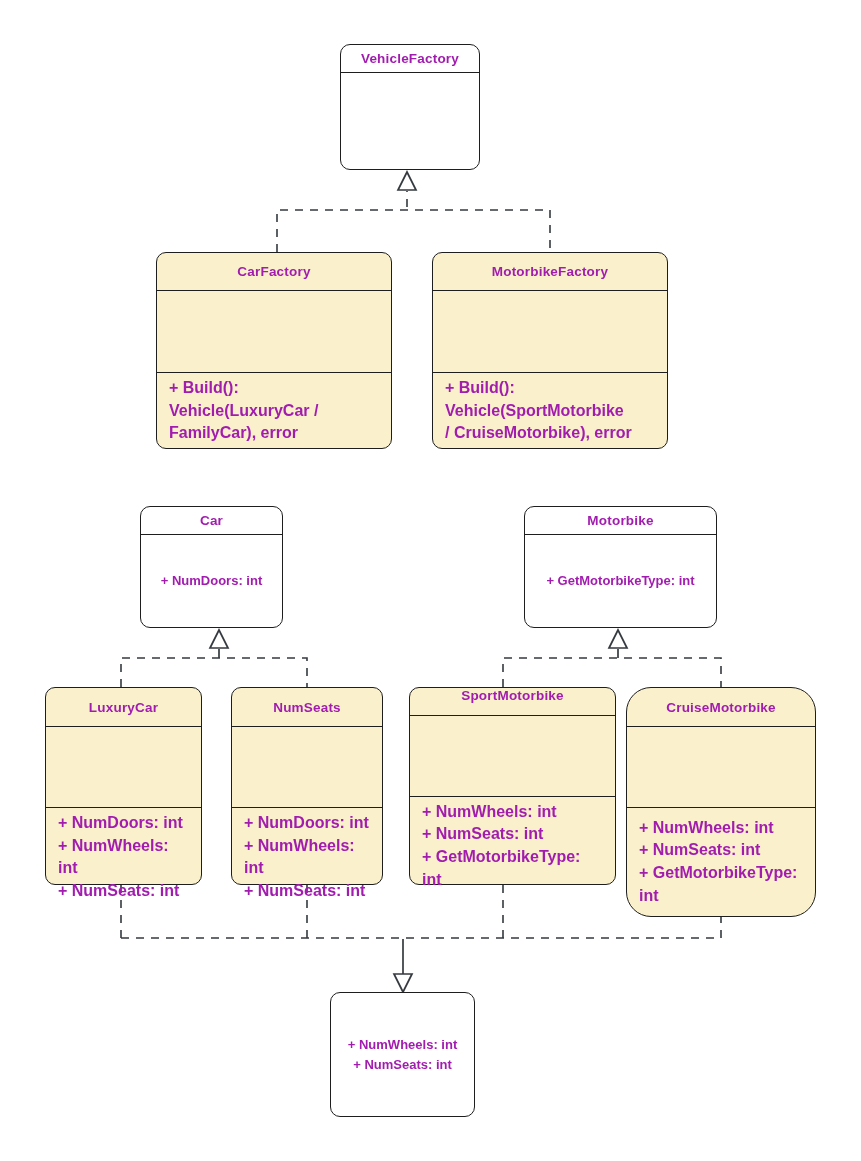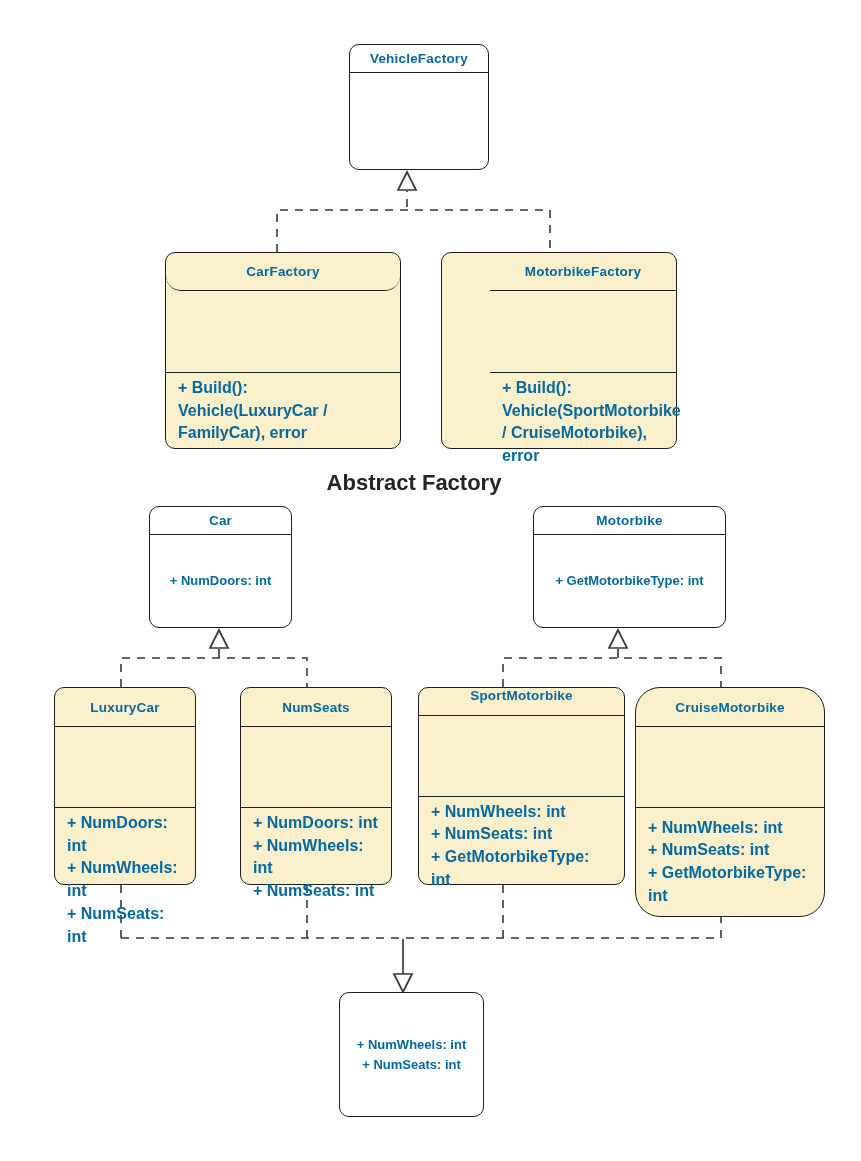--- a/index.html
+++ b/index.html
@@ -13,24 +13,23 @@
   #connectors{
     position:absolute;left:0;top:0;width:861px;height:1161px;
     z-index:1;pointer-events:none;
   }
   .uml-box{
     position:absolute;
     box-sizing:border-box;
     border:1.7px solid #1e1e1e;
     border-radius:10px;
     display:flex;flex-direction:column;
-    color:#0369a1;
+    color:#a21caf;
     font-weight:bold;
     z-index:2;
-    margin-left:9px;
   }
   .fill-concrete{background:#faf0cb;}
   .fill-abstract{background:#ffffff;}
   .uml-title{
     flex:0 0 auto;
     display:flex;align-items:center;justify-content:center;
     border-bottom:1.6px solid #1e1e1e;
     font-size:13.5px;
     letter-spacing:0.2px;
   }
@@ -110,46 +109,45 @@
       <path class="solid" d="M403,939 L403,974"></path>
       <path class="tri" d="M403,992 L394,974 L412,974 Z"></path>
     </g>
   </svg>
 
   <div class="uml-box fill-abstract" style="left:340px;top:44px;width:140px;height:126px;">
     <div class="uml-title" style="height:27px;">VehicleFactory</div>
   </div>
 
   <div class="uml-box fill-concrete" style="left:156px;top:252px;width:236px;height:197px;">
-    <div class="uml-title" style="height:37px;border-radius:15px;">CarFactory</div>
+    <div class="uml-title" style="height:37px;">CarFactory</div>
     <div class="uml-attrs-empty" style="height:81px;"></div>
     <div class="uml-methods">+ Build(): Vehicle(LuxuryCar /
 FamilyCar), error</div>
   </div>
 
-  <div class="uml-box fill-concrete" style="left:432px;top:252px;width:236px;height:197px;padding-left:48px;">
+  <div class="uml-box fill-concrete" style="left:432px;top:252px;width:236px;height:197px;">
     <div class="uml-title" style="height:37px;">MotorbikeFactory</div>
     <div class="uml-attrs-empty" style="height:81px;"></div>
     <div class="uml-methods">+ Build(): Vehicle(SportMotorbike
 / CruiseMotorbike), error</div>
   </div>
 
-  <div class="diagram-heading">Abstract Factory</div>
 
   <div class="uml-box fill-abstract" style="left:140px;top:506px;width:143px;height:122px;">
     <div class="uml-title" style="height:27px;">Car</div>
     <div class="uml-body-center">+ NumDoors: int</div>
   </div>
 
   <div class="uml-box fill-abstract" style="left:524px;top:506px;width:193px;height:122px;">
     <div class="uml-title" style="height:27px;">Motorbike</div>
     <div class="uml-body-center">+ GetMotorbikeType: int</div>
   </div>
 
-  <div class="uml-box fill-concrete" style="left:45px;top:687px;width:142px;height:198px;">
+  <div class="uml-box fill-concrete" style="left:45px;top:687px;width:157px;height:198px;">
     <div class="uml-title" style="height:38px;">LuxuryCar</div>
     <div class="uml-attrs-empty" style="height:80px;"></div>
     <div class="uml-methods">+ NumDoors: int
 + NumWheels: int
 + NumSeats: int</div>
   </div>
 
   <div class="uml-box fill-concrete" style="left:231px;top:687px;width:152px;height:198px;">
     <div class="uml-title" style="height:38px;">NumSeats</div>
     <div class="uml-attrs-empty" style="height:80px;"></div>

